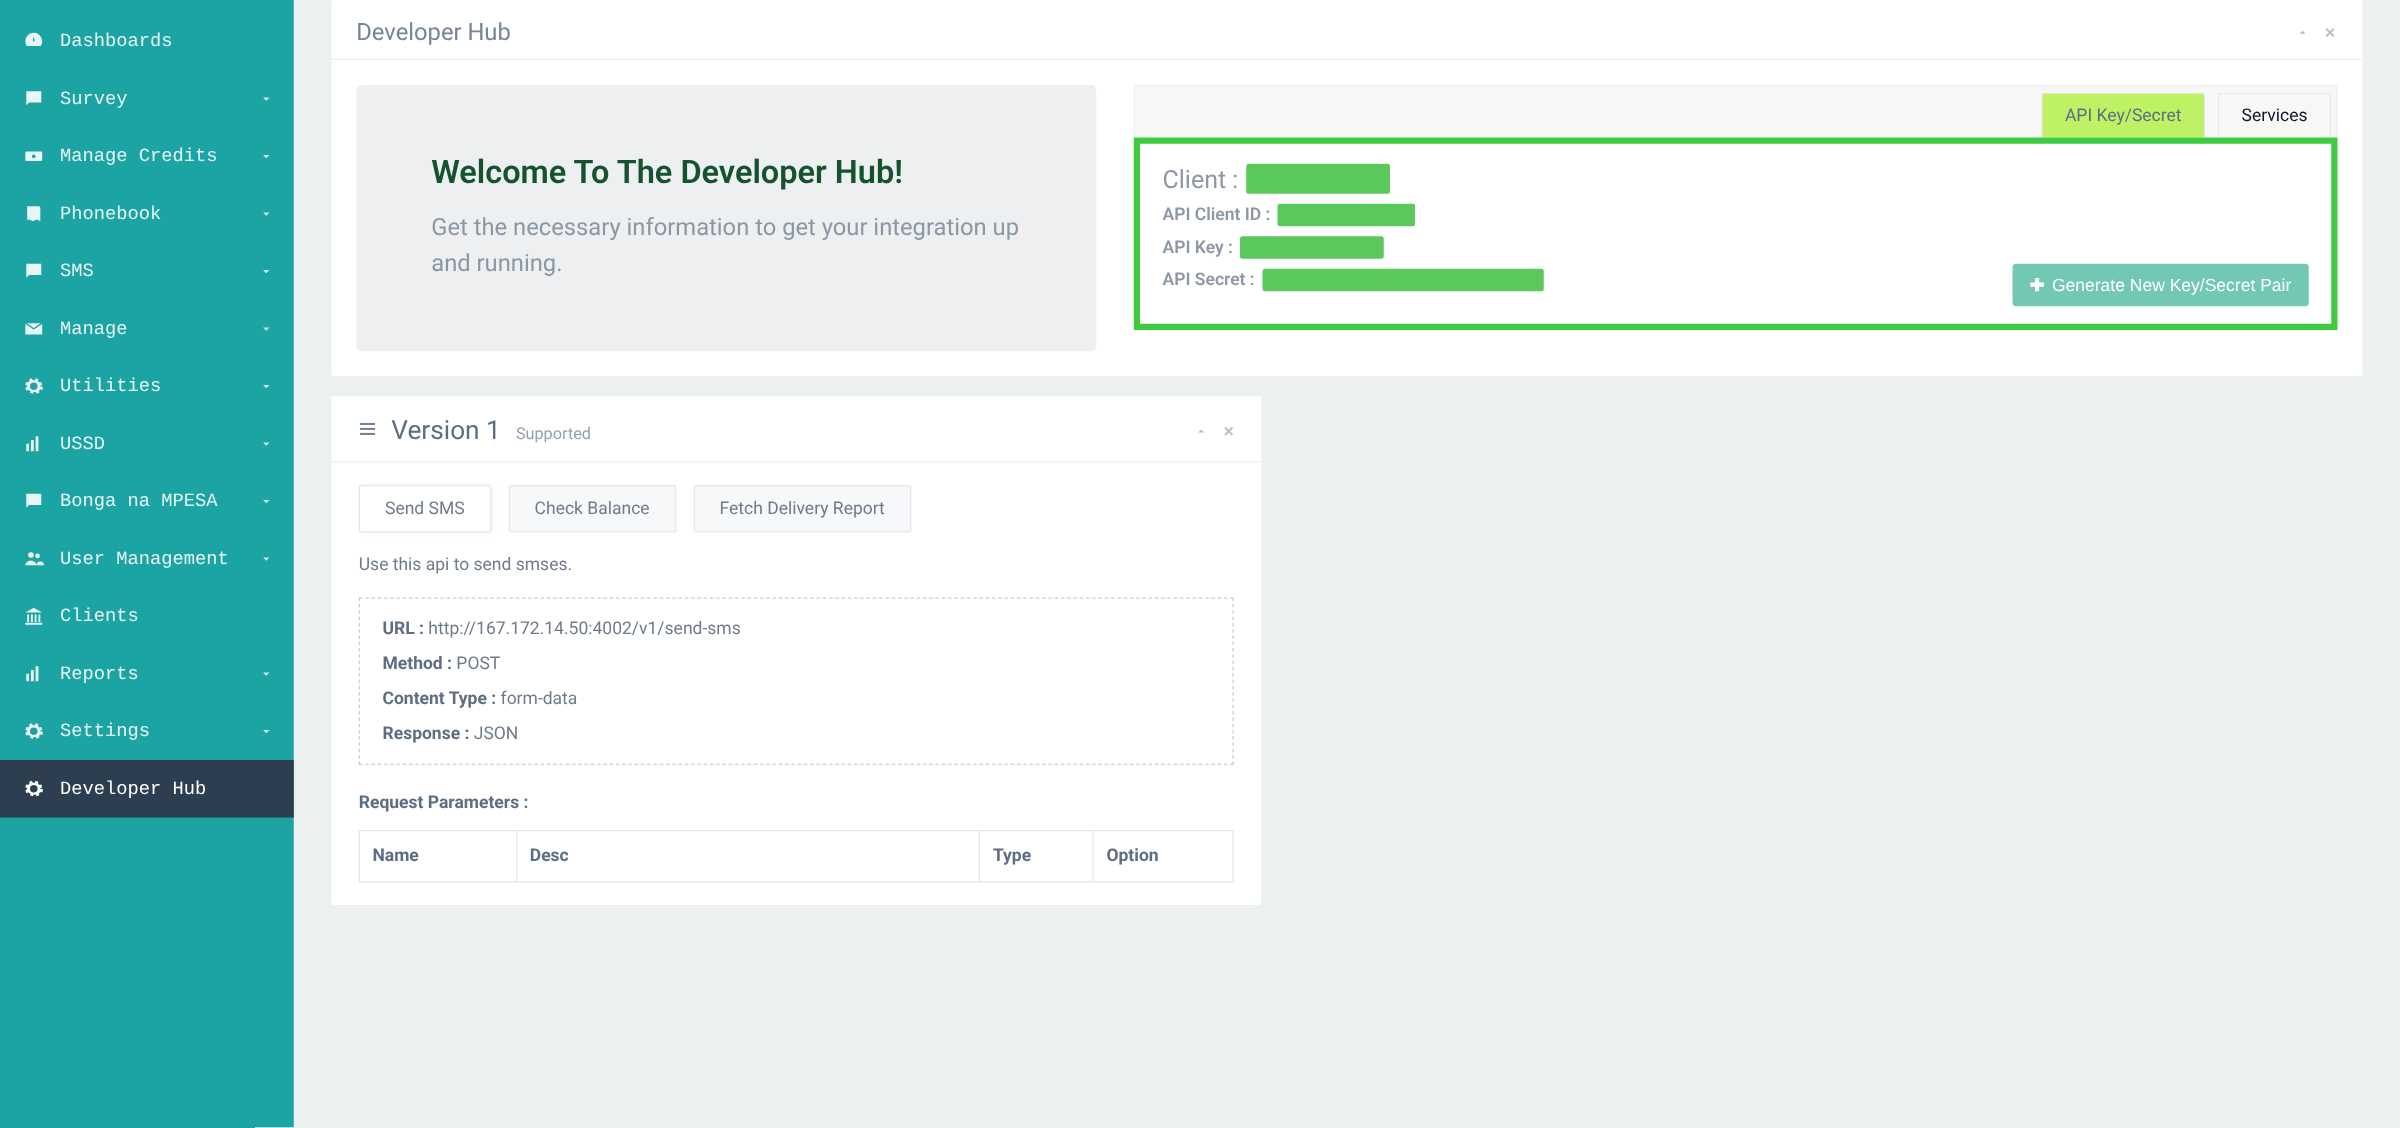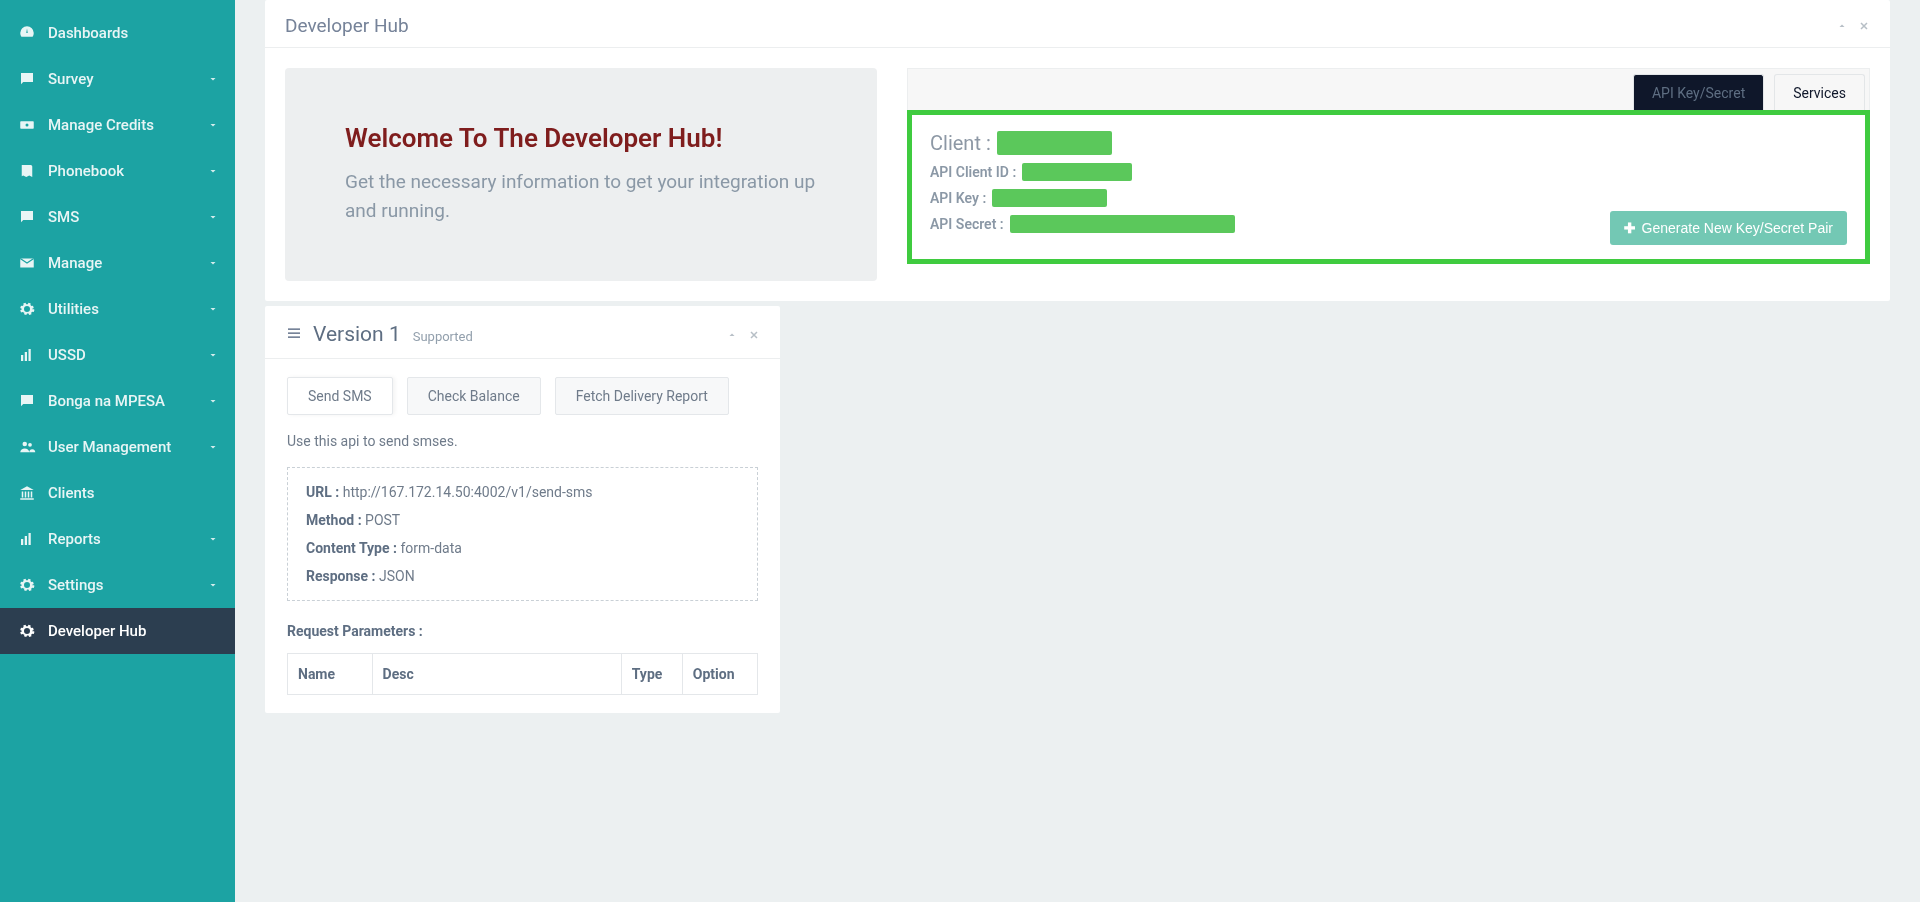--- a/index.html
+++ b/index.html
@@ -20,20 +20,21 @@
 }
 .sidebar-item {
   display: flex;
   align-items: center;
   padding: 14px 16px;
   color: #e8f5f5;
   cursor: pointer;
   font-size: 15px;
   font-weight: 500;
   position: relative;
+  font-family: Liberation Mono, monospace;
 }
 .sidebar-item.active {
   background: #2c3e50;
   color: #fff;
 }
 .sidebar-item .icon {
   width: 22px;
   display: inline-flex;
   align-items: center;
   justify-content: center;
@@ -81,21 +82,21 @@
   align-items: flex-start;
 }
 .welcome-box {
   background: #edeff0;
   border-radius: 4px;
   padding: 55px 60px;
   width: 592px;
   flex-shrink: 0;
 }
 .welcome-box h2 {
-  color: #7f1d1d;
+  color: #14532d;
   font-size: 26px;
   font-weight: 600;
   margin-bottom: 14px;
 }
 .welcome-box p {
   color: #8a98a6;
   font-size: 19px;
   line-height: 1.55;
 }
 .right-col {
@@ -120,21 +121,21 @@
   border-bottom: none;
   padding: 10px 18px;
   color: #0f172a;
   cursor: pointer;
   font-size: 14px;
   border-radius: 3px 3px 0 0;
   position: relative;
   top: 1px;
 }
 .tab.active {
-  background: #0f172a;
+  background: #bef264;
   color: #5e6e82;
 }
 .creds-box {
   border: 5px solid #3fcb3f;
   padding: 16px 18px 18px 18px;
   background: #fff;
   position: relative;
 }
 .creds-row {
   display: flex;
@@ -175,22 +176,22 @@
   align-items: center;
   gap: 6px;
 }
 .gen-btn .plus {
   font-weight: 700;
 }
 
 .version-panel {
   background: #fff;
   border-radius: 2px;
-  margin-top: 5px;
-  width: 515px;
+  margin-top: 16px;
+  width: 744px;
 }
 .version-header {
   display: flex;
   align-items: baseline;
   padding: 16px 20px 12px 20px;
   border-bottom: 1px solid #eceeef;
 }
 .version-header .bars {
   margin-right: 10px;
   color: #768399;

